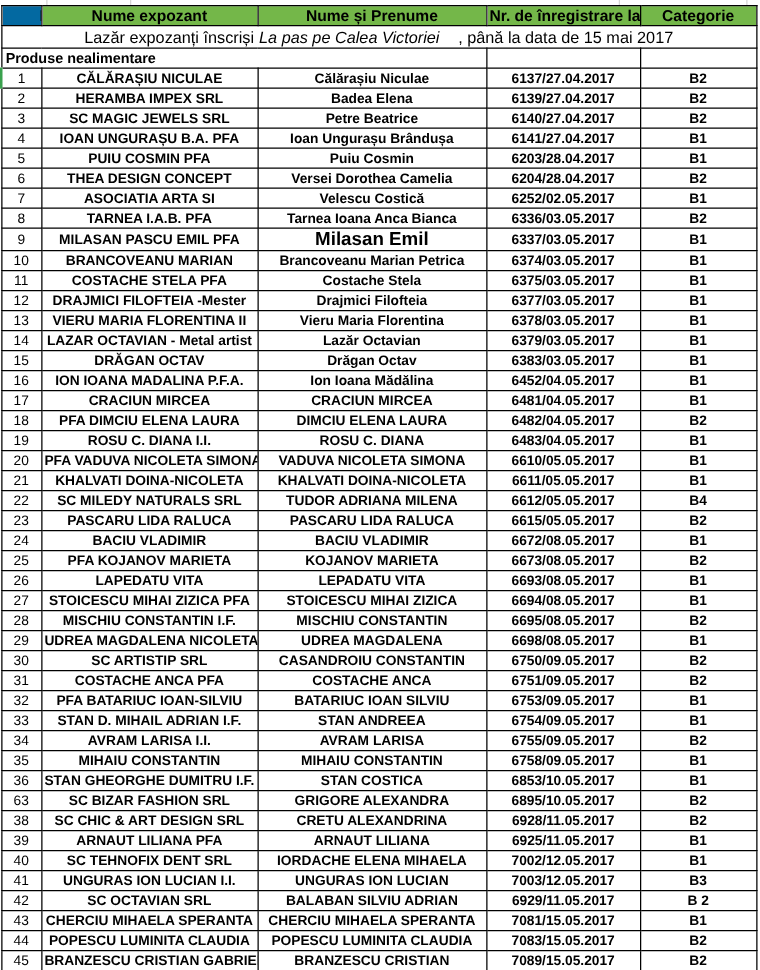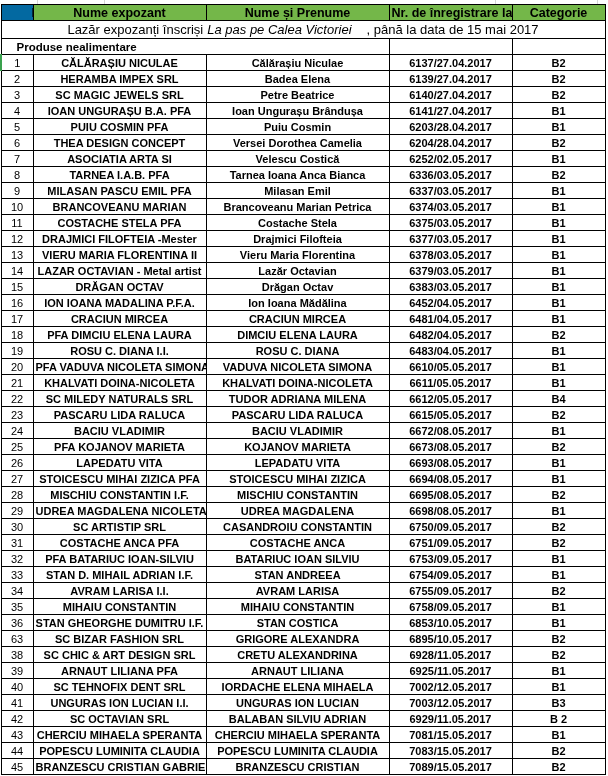--- a/index.html
+++ b/index.html
@@ -16,29 +16,29 @@
   }
   table.exhibitors td, table.exhibitors th {
     border:1px solid #000; padding:0 2px; overflow:hidden; white-space:nowrap;
     vertical-align:middle;
   }
   tr.title-row td {
     height:17px; text-align:center; font-size:13px; font-weight:400; background:#fff;
   }
   tr.title-row .title-italic { font-style:italic; margin:0 15px 0 4px; }
   tr.section-row td.section-cell {
-    height:15px; text-align:left; font-weight:700; font-size:11.5px; padding-left:15px;margin-left:36px;
+    height:15px; text-align:left; font-weight:700; font-size:11.5px; padding-left:3px;margin-left:36px;
   }
   tr.section-row td.empty-cell { height:15px; }
   thead th {
     height:15px; font-size:12.5px; font-weight:700; text-align:center;
   }
   tbody td { height:15px; font-size:11px; font-weight:700; text-align:center; }
   tbody td.c0 { font-weight:400; }
-  tbody tr:nth-child(9) td.c2 { font-size:11px; }
+  tbody tr:nth-child(9) td.c2 { font-size:15px; }
   tbody tr:first-child td.c0 { border-left:2px solid #3aa14e; }
 </style>
 </head>
 <body>
 
 <div class="sheet">
   <div class="top-sliver">
     <div class="gridline" style="left:37px"></div>
     <div class="gridline" style="left:104px"></div>
     <div class="gridline" style="left:495px"></div>

